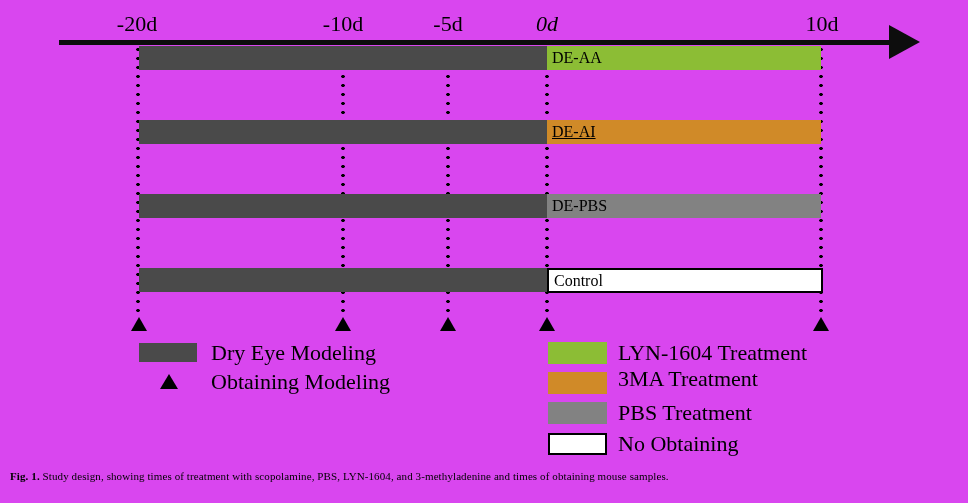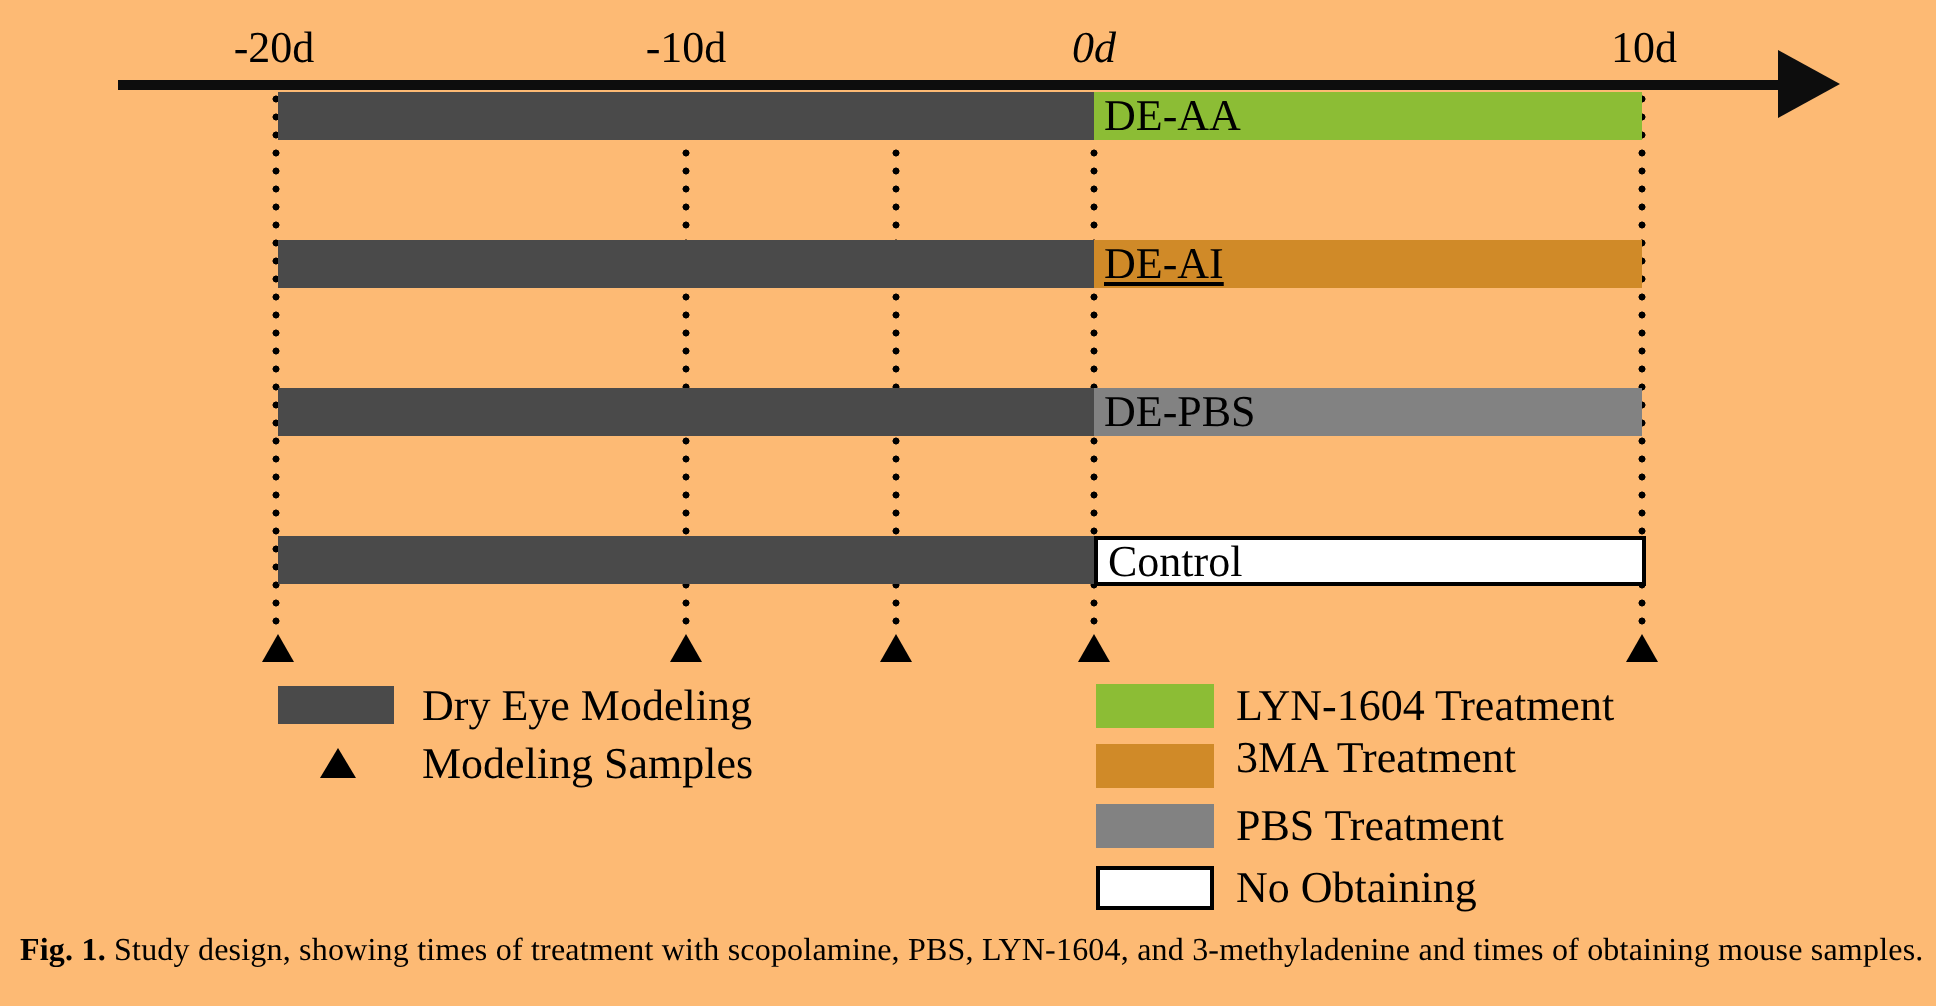--- a/index.html
+++ b/index.html
@@ -1,20 +1,20 @@
 <!DOCTYPE html>
 <html><head>
 <meta charset="utf-8">
 <style>
   html, body { margin: 0; padding: 0; background: #ffffff; }
   .page {
     position: relative;
     width: 968px;
     height: 503px;
-    background: #fdba74;
+    background: #d946ef;
     font-family: "Liberation Serif", "DejaVu Serif", serif;
     color: #000000;
     overflow: hidden;
   }
   .abs { position: absolute; }
 
   
   .axis-line {
     left: 59px; top: 40px; width: 840px; height: 5px;
     background: #0d0d0d;
@@ -40,21 +40,21 @@
     background-size: 4px 9px;
     background-repeat: repeat-y;
   }
   .dl0 { left: 136px; } .dl1 { left: 341px; } .dl2 { left: 446px; }
   .dl3 { left: 545px; } .dl4 { left: 819px; }
 
   
   .mbar { left: 139px; width: 408px; height: 24px; background: #4a4a4a; }
   .seg  {
     left: 547px; width: 274px; height: 24px;
-    font-size: 22px; line-height: 24px; padding-left: 5px;
+    font-size: 16px; line-height: 24px; padding-left: 5px;
     box-sizing: border-box; white-space: nowrap;
   }
   .r0 { top: 46px; } .r1 { top: 120px; } .r2 { top: 194px; } .r3 { top: 268px; }
   .seg-green  { background: #8cbd35; }
   .seg-orange { background: #d08a28; text-decoration: underline; }
   .seg-gray   { background: #828282; }
   .seg-white  {
     background: #ffffff; border: 2px solid #000000;
     width: 276px; height: 25px; line-height: 21px;
   }
@@ -87,35 +87,36 @@
   .sw2 { top: 402px; background: #828282; }
   .sw3 { top: 433px; background: #ffffff; border: 2px solid #000000; box-sizing: border-box; }
   .lr0 { left: 618px; top: 340px; }
   .lr1 { left: 618px; top: 366px; }
   .lr2 { left: 618px; top: 400px; }
   .lr3 { left: 618px; top: 431px; }
 
   
   .caption {
     left: 10px; top: 467px; width: 952px;
-    font-size: 16px; line-height: 18px; letter-spacing: 0.1px;
+    font-size: 11px; line-height: 18px; letter-spacing: 0.1px;
     white-space: nowrap;
   }
   .caption b { font-weight: bold; }
 </style>
 </head>
 <body>
 
 <div class="page">
 
   <div class="abs axis-line"></div>
   <div class="abs axis-arrow"></div>
 
   <div class="abs tick tk0">-20d</div>
   <div class="abs tick tk1">-10d</div>
+  <div class="abs tick tk2">-5d</div>
   <div class="abs tick tk3">0d</div>
   <div class="abs tick tk4">10d</div>
 
   <div class="abs dotline dl0"></div>
   <div class="abs dotline dl1"></div>
   <div class="abs dotline dl2"></div>
   <div class="abs dotline dl3"></div>
   <div class="abs dotline dl4"></div>
 
   <div class="abs mbar r0"></div>
@@ -140,21 +141,21 @@
 
   <div class="abs tri m0"></div>
   <div class="abs tri m1"></div>
   <div class="abs tri m2"></div>
   <div class="abs tri m3"></div>
   <div class="abs tri m4"></div>
 
   <div class="abs lgl-swatch"></div>
   <div class="abs lg-text lgl-label1">Dry Eye Modeling</div>
   <div class="abs lgl-tri"></div>
-  <div class="abs lg-text lgl-label2">Modeling Samples</div>
+  <div class="abs lg-text lgl-label2">Obtaining Modeling</div>
 
   <div class="abs lgr-swatch sw0"></div>
   <div class="abs lg-text lr0">LYN-1604 Treatment</div>
   <div class="abs lgr-swatch sw1"></div>
   <div class="abs lg-text lr1">3MA Treatment</div>
   <div class="abs lgr-swatch sw2"></div>
   <div class="abs lg-text lr2">PBS Treatment</div>
   <div class="abs lgr-swatch sw3"></div>
   <div class="abs lg-text lr3">No Obtaining</div>
 

